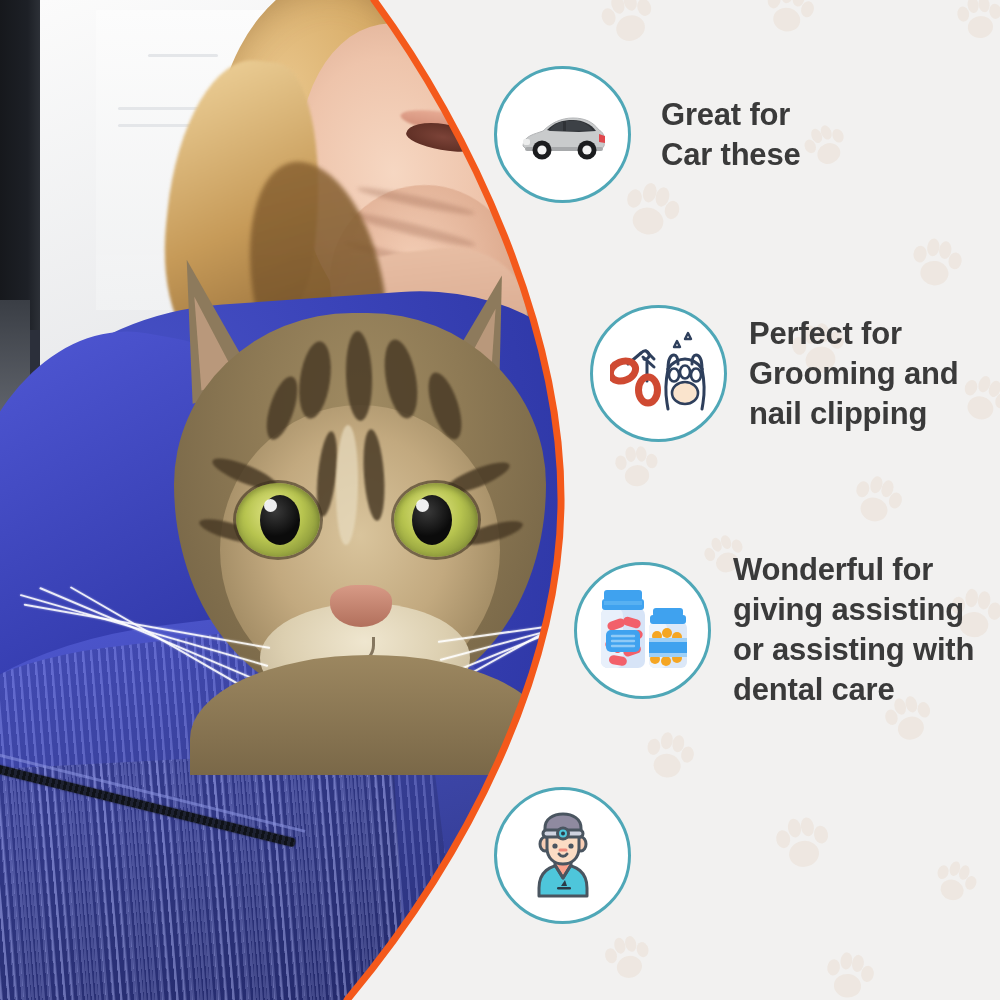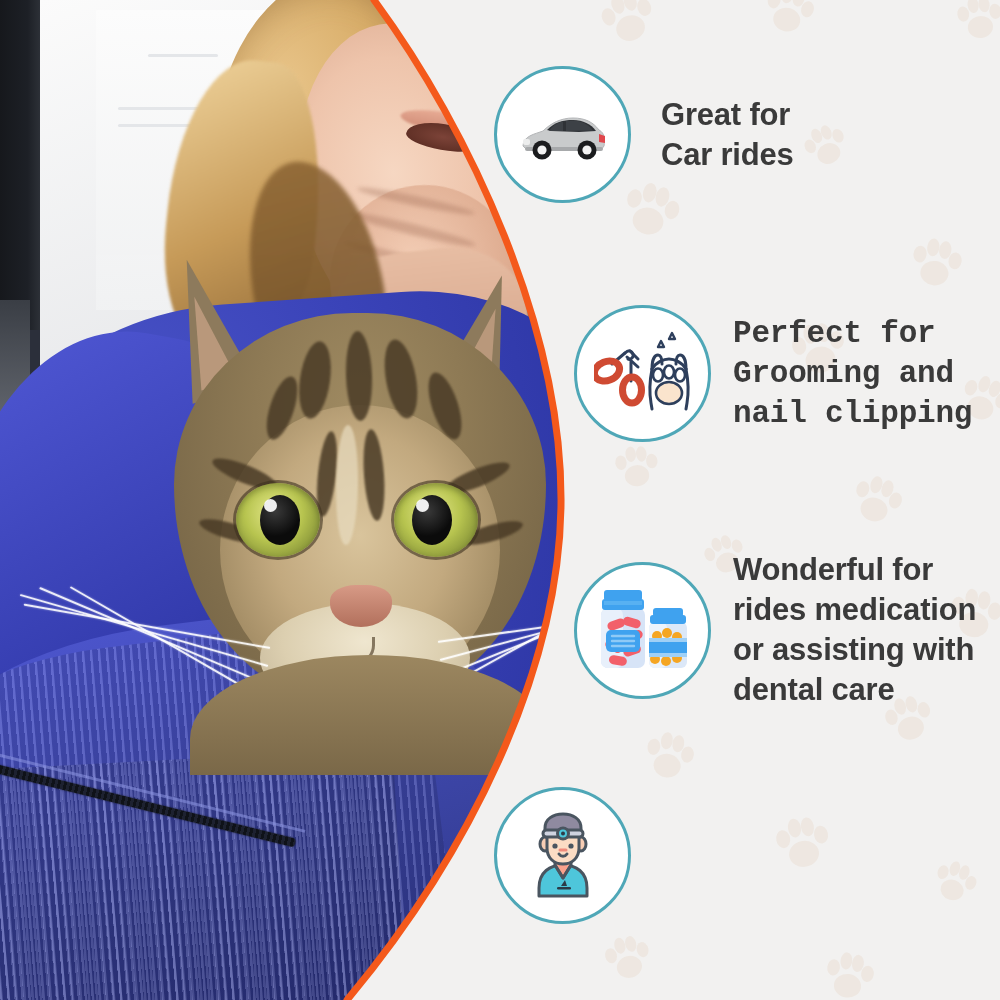--- a/index.html
+++ b/index.html
@@ -214,21 +214,21 @@
     width:137px;height:137px;min-width:137px;border-radius:50%;
     background:#ffffff;border:3px solid #4fa7b7;
     display:flex;align-items:center;justify-content:center;
     box-sizing:border-box;
   }
   .ftext{
     color:#3a3a3a;font-size:31px;line-height:40px;font-weight:700;
     letter-spacing:-.2px;white-space:pre-line;
   }
   #f1{left:14px;top:66px;}
-  #f2{left:94px;top:305px;font-family:Liberation Mono, monospace;}
+  #f2{left:110px;top:305px;}
   #f3{left:94px;top:550px;}
   #f4{left:14px;top:787px;}
   #f1 .ftext{margin-left:8px;}
   #f4 .ftext{margin-left:8px;}
 </style>
 </head>
 <body>
 
 <div id="stage">
 
@@ -458,21 +458,21 @@
           <rect x="6" y="33" width="7" height="6" rx="2" fill="#eceded"></rect>
           <path d="M82 28 L88 30 L88 37 L82 36 Z" fill="#e0474c"></path>
           <rect x="8" y="41" width="78" height="4" rx="2" fill="#a7a9ab"></rect>
           <circle cx="25" cy="44" r="9.5" fill="#1b1c1e"></circle>
             <circle cx="25" cy="44" r="4.6" fill="#f3f3f3"></circle>
           <circle cx="70" cy="44" r="9.5" fill="#1b1c1e"></circle>
             <circle cx="70" cy="44" r="4.6" fill="#f3f3f3"></circle>
         </svg>
       </div>
       <div class="ftext">Great for
-Car rides</div>
+Car these</div>
     </div>
 
     <div class="feature" id="f2">
       <div class="fcircle">
         <svg width="98" height="86" viewBox="0 0 98 86">
           <g fill="none" stroke="#2e3f5c" stroke-width="3" stroke-linecap="round" stroke-linejoin="round">
             <path d="M31 22 L18 33"></path>
             <path d="M31 22 C35 18 38 20 39 23 C40 26 37 29 34 28"></path>
             <path d="M33 26 L44 36"></path>
             <path d="M36 20 L44 28"></path>
@@ -538,21 +538,21 @@
               <circle cx="84" cy="72" r="5"></circle>
             <circle cx="68" cy="63" r="4.5"></circle>
               <circle cx="80" cy="62" r="4.5"></circle>
           </g>
           <rect x="56" y="56" width="38" height="11" fill="#3fa2ef"></rect>
           <rect x="56" y="52" width="38" height="4" fill="#9fd0f6"></rect>
           <rect x="56" y="67" width="38" height="4" fill="#9fd0f6"></rect>
         </svg>
       </div>
       <div class="ftext">Wonderful for
-rides medication
+giving assisting
 or assisting with
 dental care</div>
     </div>
 
     <div class="feature" id="f4">
       <div class="fcircle">
         <svg width="92" height="92" viewBox="0 0 92 92">
           <path d="M22 78 C22 62 33 55 46 55 C59 55 70 62 70 78 L70 86 L22 86 Z" fill="#4ec6db" stroke="#4a5560" stroke-width="3" stroke-linejoin="round"></path>
           <path d="M38 55 L46 68 L54 55 L54 48 L38 48 Z" fill="#f9a18c" stroke="#4a5560" stroke-width="3" stroke-linejoin="round"></path>
           <path d="M38 55 L46 68 L54 55" fill="none" stroke="#4a5560" stroke-width="3" stroke-linejoin="round"></path>

